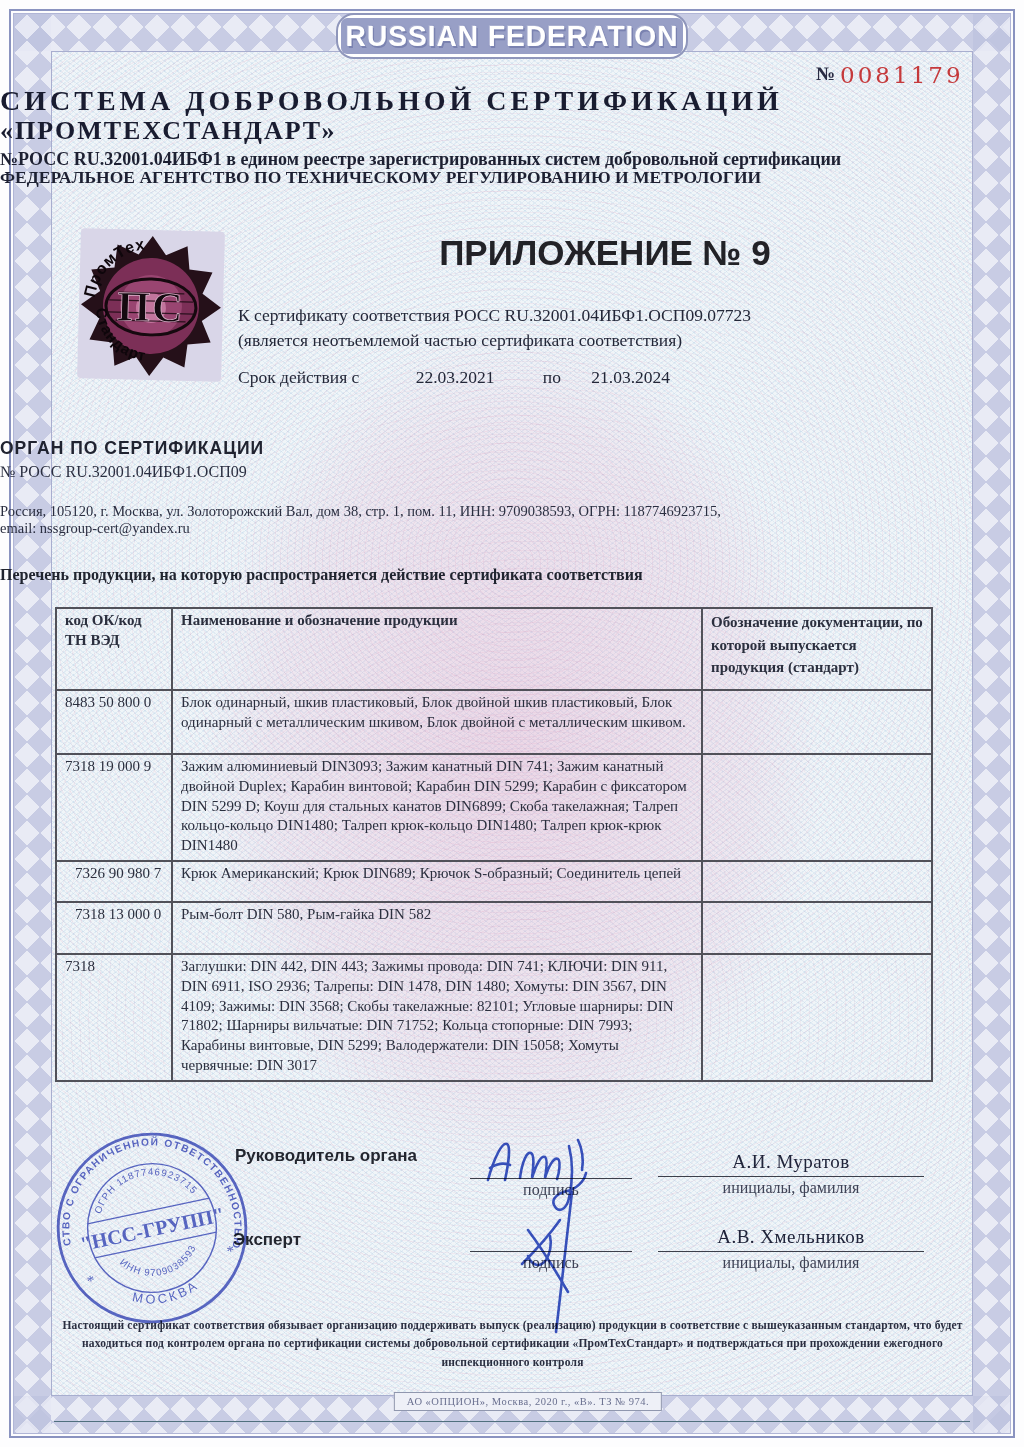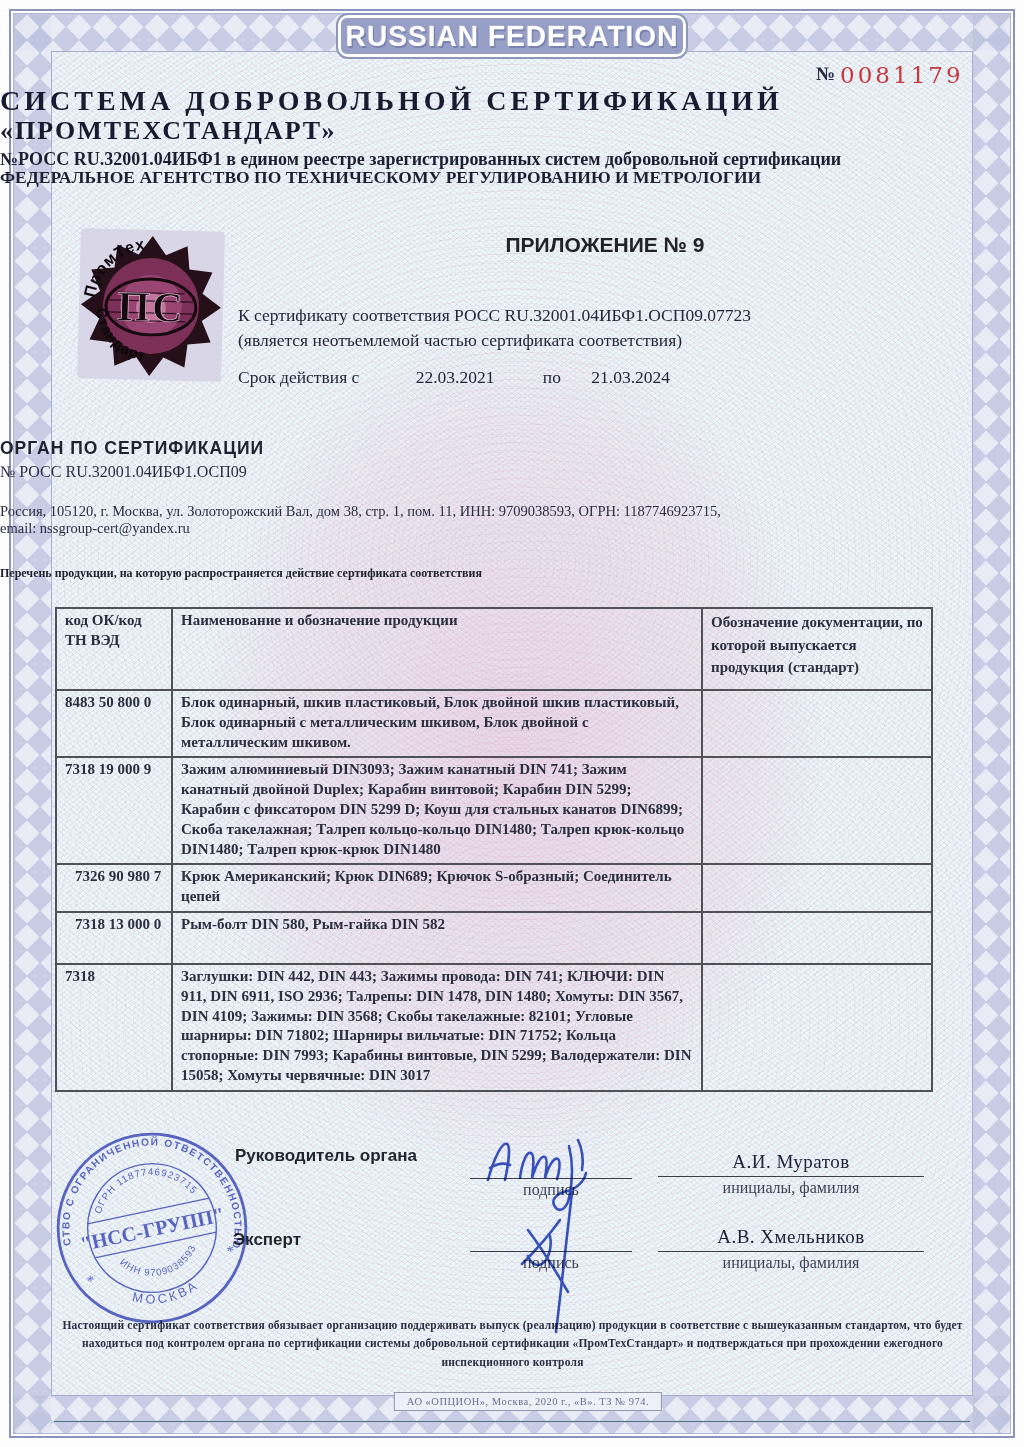--- a/index.html
+++ b/index.html
@@ -23,56 +23,56 @@
         linear-gradient(225deg,#bfc4e0 25%,transparent 25%),
         linear-gradient(315deg,#bfc4e0 25%,transparent 25%),
         linear-gradient(45deg,#bfc4e0 25%,transparent 25%);
       background-size:26px 26px;opacity:.85;}
   .zz.t{left:14px;right:14px;top:14px;height:37px;}
   .zz.b{left:14px;right:14px;bottom:14px;height:37px;}
   .zz.l{left:14px;top:14px;bottom:14px;width:37px;}
   .zz.r{right:14px;top:14px;bottom:14px;width:37px;}
   
   .banner{position:absolute;top:13px;left:50%;transform:translateX(-50%);width:352px;height:46px;
-          background:#fff;border:2px solid #8f96bb;border-radius:12px;padding:3px;z-index:3;box-sizing:border-box;}
+          background:#fff;border:2px solid #8f96bb;border-radius:18px;padding:3px;z-index:3;box-sizing:border-box;}
   .banner-inner{height:100%;background:#989fc6;border-radius:6px;display:flex;align-items:center;justify-content:center;}
   .banner-text{font-family:"Liberation Sans","DejaVu Sans",sans-serif;font-weight:bold;font-size:30px;
                letter-spacing:1px;color:#ffffff;transform:scaleX(.94);white-space:nowrap;
                text-shadow:1.5px 1.5px 0 #7a82b0, -1px -1px 0 #aab0d0, 0 0 2px #7a82b0;}
   
   .numero{position:absolute;top:62px;left:816px;z-index:2;white-space:nowrap;}
   .numero .sign{font-size:19px;font-weight:bold;color:#2a2c44;vertical-align:3px;}
   .numero .val{font-size:23px;color:#c5393b;letter-spacing:3px;margin-left:5px;font-family:"DejaVu Serif",serif;}
   .ctr{position:absolute;left:0;right:40px;text-align:left;z-index:2;}
   .t1{top:85px;font-weight:bold;font-size:28px;letter-spacing:4px;color:#191c30;left:0;right:0;}
   .t2{top:116px;font-weight:bold;font-size:26px;letter-spacing:2px;color:#191c30;left:0;right:0;}
   .t3{top:149px;font-weight:bold;font-size:18px;color:#1d2032;left:0;right:0;}
   .t4{top:167px;font-weight:bold;font-size:17.5px;color:#1d2032;left:0;right:0;}
   
   .annex-title{position:absolute;top:233px;left:240px;width:730px;text-align:center;z-index:2;
-               font-family:"Liberation Sans","DejaVu Sans",sans-serif;font-weight:bold;font-size:21px;color:#222227;}
+               font-family:"Liberation Sans","DejaVu Sans",sans-serif;font-weight:bold;font-size:35px;color:#222227;}
   .aline{position:absolute;left:238px;z-index:2;font-size:17.5px;color:#232738;}
   .aline1{top:305px;}
   .aline2{top:330px;}
   .validity{top:367px;}
   .validity .gap1{margin-left:52px;}
   .validity .gap2{margin-left:44px;}
   .validity .gap3{margin-left:26px;}
   
   .organ-title{top:438px;font-family:"Liberation Sans","DejaVu Sans",sans-serif;font-weight:bold;font-size:17.5px;letter-spacing:1px;color:#202330;}
   .organ-number{top:463px;font-size:16px;color:#2a2e40;}
   .organ-name{top:486px;font-size:14.5px;color:#2a2e40;}
   .organ-address{top:503px;font-size:14.5px;color:#2a2e40;}
   .organ-email{top:520px;font-size:14.5px;color:#2a2e40;}
-  .list-title{top:566px;font-weight:bold;font-size:12px;color:#20242f;}
+  .list-title{top:566px;font-weight:bold;font-size:16px;color:#20242f;}
   
   table.products{position:absolute;left:55px;top:607px;width:876px;z-index:2;border-collapse:collapse;
                  table-layout:fixed;font-size:15px;line-height:1.32;color:#2b2f3e;}
   table.products td,table.products th{border:2px solid #515159;padding:2px 8px 4px;vertical-align:top;text-align:left;
-                 font-weight:bold;overflow:hidden;}
+                 font-weight:normal;overflow:hidden;}
   table.products th{font-weight:bold;}
   th.c3h{text-align:center;line-height:1.5;}
   td.code{white-space:nowrap;}
   td.code.ind{padding-left:16px;text-align:center;}
   
   .siglabel{position:absolute;z-index:2;font-family:"Liberation Sans","DejaVu Sans",sans-serif;font-weight:bold;font-size:17px;color:#23262f;}
   .head-label{left:235px;top:1146px;}
   .expert-label{left:233px;top:1230px;}
   .sigline{position:absolute;z-index:2;border-top:1.5px solid #3c3f4a;height:0;}
   .l1a{left:470px;top:1178px;width:162px;}

